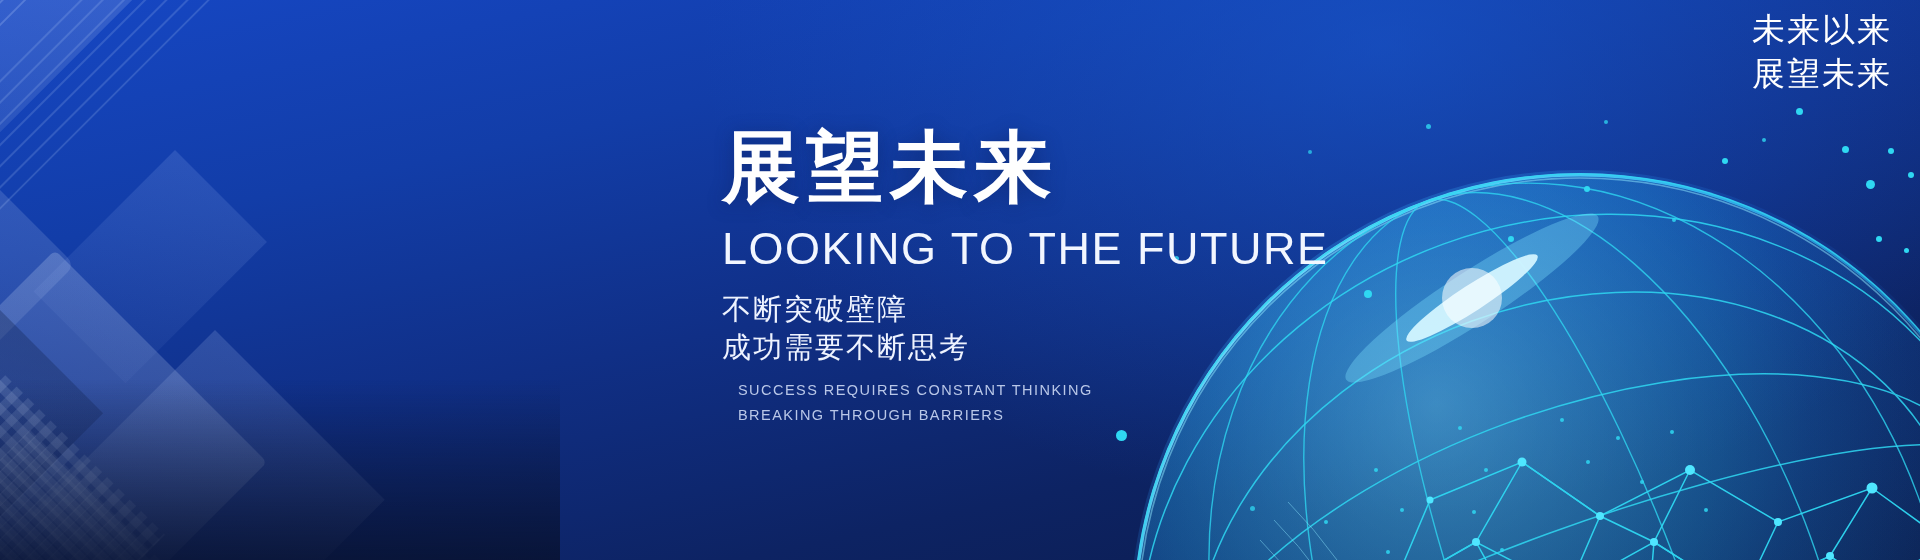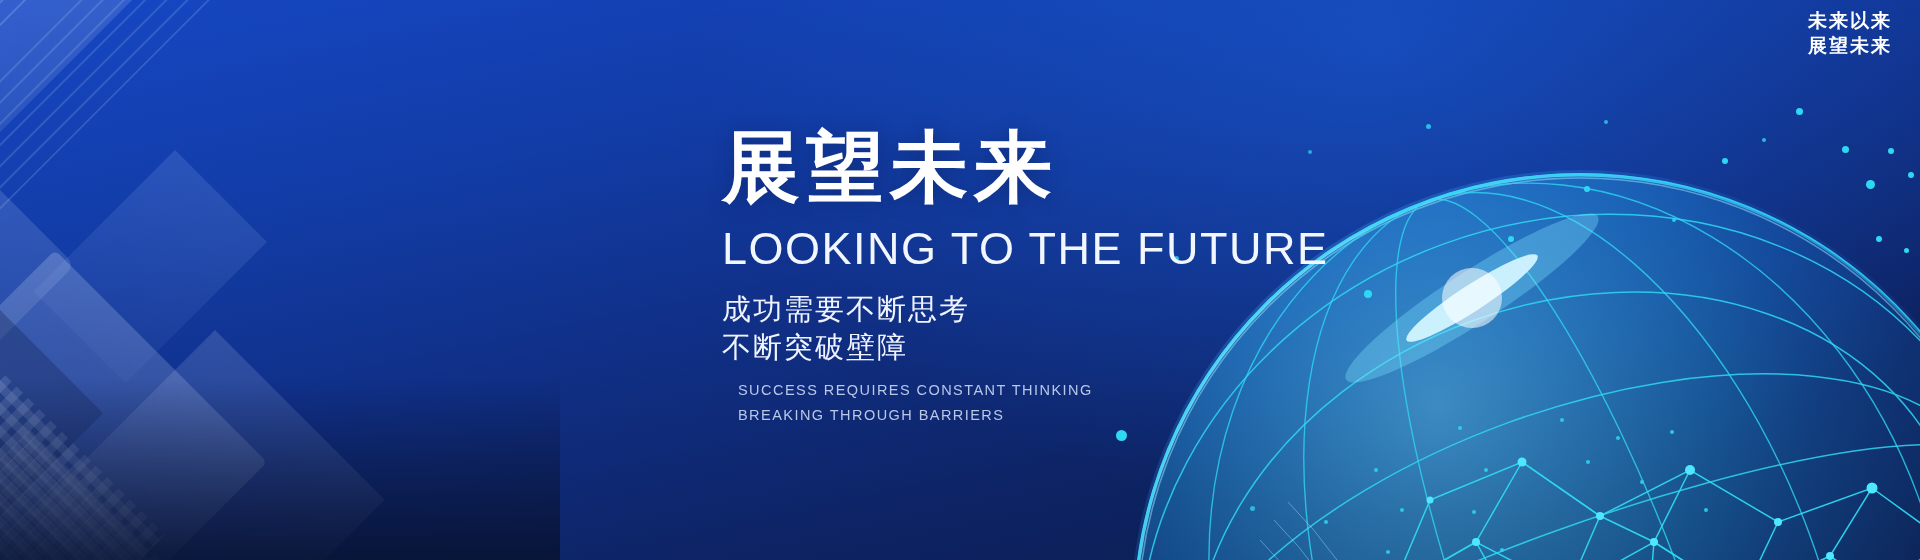--- a/index.html
+++ b/index.html
@@ -36,21 +36,21 @@
   .title-cn{
     font-size:78px;line-height:1;font-weight:700;color:#fff;letter-spacing:6px;
     margin:0 0 20px 0;text-shadow:0 2px 18px rgba(10,30,90,.45);white-space:nowrap;}
   .title-en{
     font-size:45px;line-height:1;font-weight:400;color:#f2f6ff;letter-spacing:1.5px;
     margin:0 0 20px 0;white-space:nowrap;}
   .sub-cn{font-size:29px;line-height:1.30;font-weight:500;color:#eef3ff;letter-spacing:2px;margin:0;}
   .sub-en{font-size:14.5px;line-height:1.72;font-weight:400;color:#b9c7e8;letter-spacing:1.45px;margin:12px 0 0 16px;}
   
   .slogan{position:absolute;right:28px;top:8px;text-align:right;}
-  .slogan div{font-size:19px;line-height:1.32;font-weight:700;color:#fff;letter-spacing:2px;}
+  .slogan div{font-size:33px;line-height:1.32;font-weight:400;color:#fff;letter-spacing:2px;}
 </style>
 </head>
 <body>
 
 <div id="banner">
 
   <div class="geo">
     <div class="geo-clip">
 
       <div class="rect" style="left:60px;top:-140px;width:150px;height:470px;transform:rotate(45deg);
@@ -286,22 +286,22 @@
     <span class="dot" style="left:1308px;top:150px;width:4px;height:4px;opacity:.7;"></span>
     <span class="dot" style="left:1426px;top:124px;width:5px;height:5px;opacity:.8;"></span>
     <span class="dot" style="left:1174px;top:256px;width:5px;height:5px;opacity:.8;"></span>
     <span class="dot" style="left:1116px;top:430px;width:11px;height:11px;"></span>
     <span class="dot" style="left:1250px;top:506px;width:5px;height:5px;opacity:.75;"></span>
   </div>
 
   <div class="copy">
     <h1 class="title-cn">展望未来</h1>
     <div class="title-en">LOOKING TO THE FUTURE</div>
+    <div class="sub-cn">不断突破壁障</div>
     <div class="sub-cn">成功需要不断思考</div>
-    <div class="sub-cn">不断突破壁障</div>
     <div class="sub-en">
       <div>SUCCESS REQUIRES CONSTANT THINKING</div>
       <div>BREAKING THROUGH BARRIERS</div>
     </div>
   </div>
 
   <div class="slogan">
     <div>未来以来</div>
     <div>展望未来</div>
   </div>

